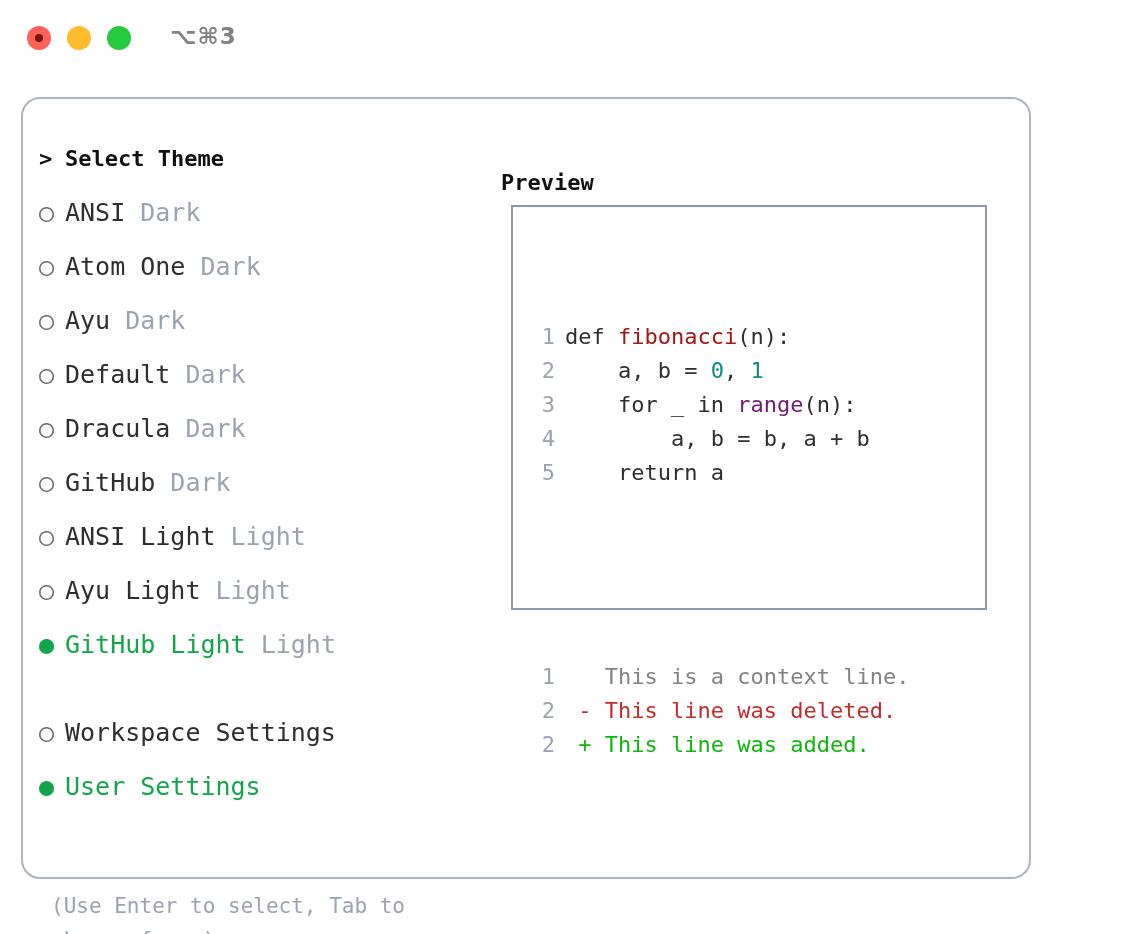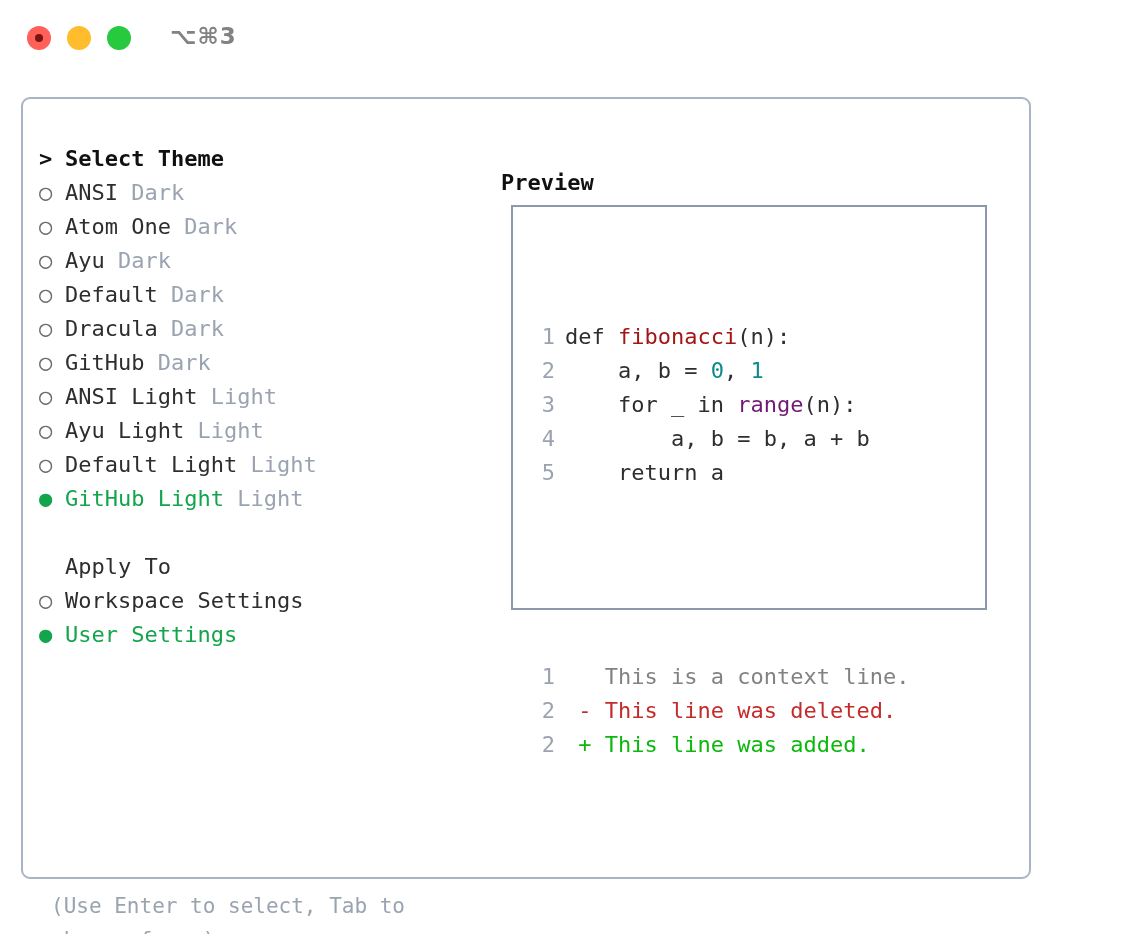--- a/index.html
+++ b/index.html
@@ -62,21 +62,21 @@
   }
 
   
   #panel {
     position: absolute;
     left: 21px;
     top: 97px;
     width: 1010px;
     height: 782px;
     border: 2px solid #aab4c4;
-    border-radius: 9px;
+    border-radius: 19px;
     box-sizing: border-box;
     background: #ffffff;
   }
 
   
   #left-col {
     position: absolute;
     left: 16px;
     top: 43px;
     width: 440px;
@@ -88,23 +88,24 @@
     color: #101010;
     height: 34px;
     line-height: 34px;
     white-space: pre;
   }
   .section-header .prefix { display: inline-block; width: 26px; }
 
   .opt-row {
     height: 34px;
     line-height: 34px;
-    font-size: 22px;
+    font-size: 25px;
     white-space: pre;
     color: #2e2e2e;
+    margin-top: 20px;
   }
   .bullet {
     display: inline-block;
     width: 26px;
     color: #6b6b6b;
   }
   .opt-row.selected .bullet { color: #13a54c; }
   .opt-row.selected .opt-label { color: #13a54c; }
   .opt-tag { color: #9aa3b0; }
 
@@ -193,27 +194,25 @@
 
       <div id="theme-list">
           <div class="opt-row"><span class="bullet">○</span><span class="opt-label">ANSI</span><span class="opt-tag"> Dark</span></div>
           <div class="opt-row"><span class="bullet">○</span><span class="opt-label">Atom One</span><span class="opt-tag"> Dark</span></div>
           <div class="opt-row"><span class="bullet">○</span><span class="opt-label">Ayu</span><span class="opt-tag"> Dark</span></div>
           <div class="opt-row"><span class="bullet">○</span><span class="opt-label">Default</span><span class="opt-tag"> Dark</span></div>
           <div class="opt-row"><span class="bullet">○</span><span class="opt-label">Dracula</span><span class="opt-tag"> Dark</span></div>
           <div class="opt-row"><span class="bullet">○</span><span class="opt-label">GitHub</span><span class="opt-tag"> Dark</span></div>
           <div class="opt-row"><span class="bullet">○</span><span class="opt-label">ANSI Light</span><span class="opt-tag"> Light</span></div>
           <div class="opt-row"><span class="bullet">○</span><span class="opt-label">Ayu Light</span><span class="opt-tag"> Light</span></div>
-          <div class="opt-row"><span class="bullet">○</span><span class="opt-label">Default Light</span><span class="opt-tag"> Light</span></div>
           <div class="opt-row selected"><span class="bullet">●</span><span class="opt-label">GitHub Light</span><span class="opt-tag"> Light</span></div>
         </div>
 
       <div class="spacer-row"></div>
 
-      <div class="section-header" style="font-weight:normal;color:#2e2e2e;"><span class="prefix"> </span><span>Apply To</span></div>
 
       <div id="apply-list">
           <div class="opt-row"><span class="bullet">○</span><span class="opt-label">Workspace Settings</span></div>
           <div class="opt-row selected"><span class="bullet">●</span><span class="opt-label">User Settings</span></div>
         </div>
     </div>
 
     <div id="hint">(Use Enter to select, Tab to change focus)</div>
 
     <div id="right-col">

